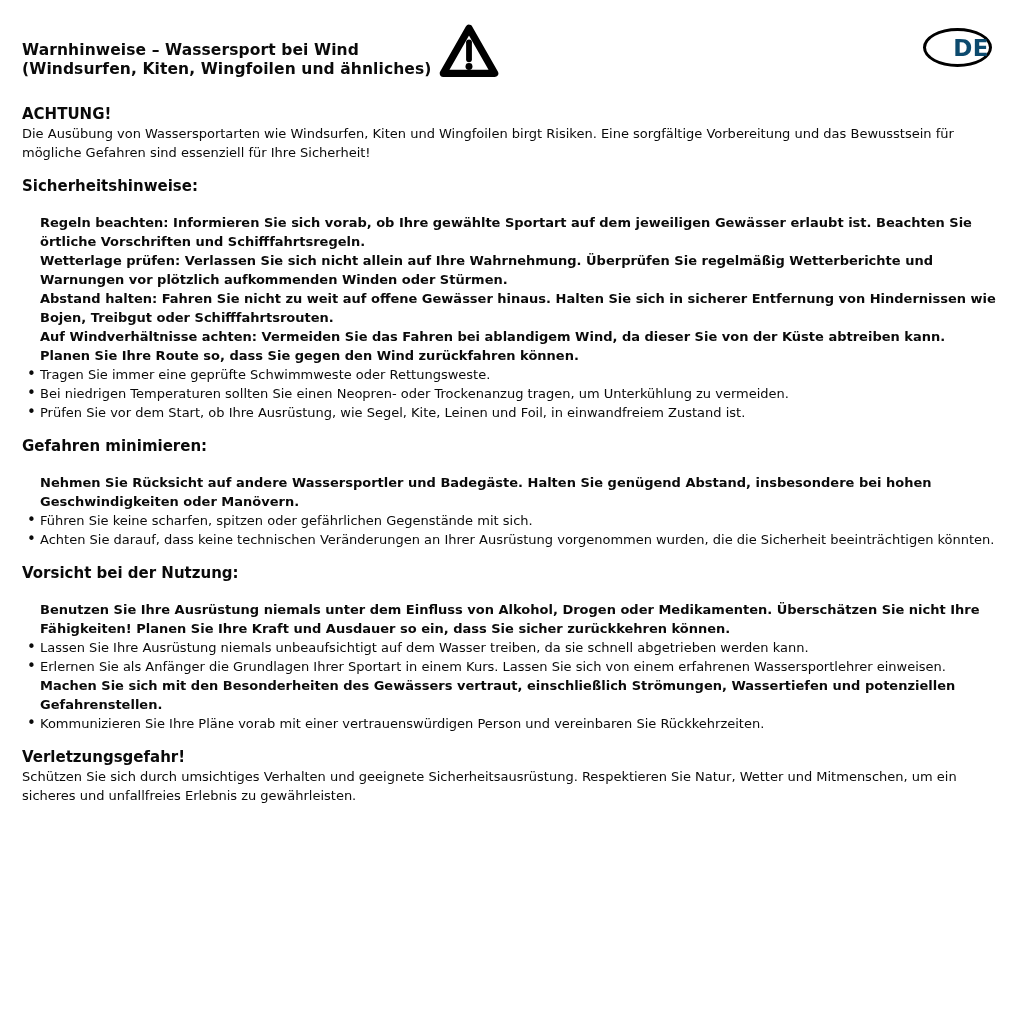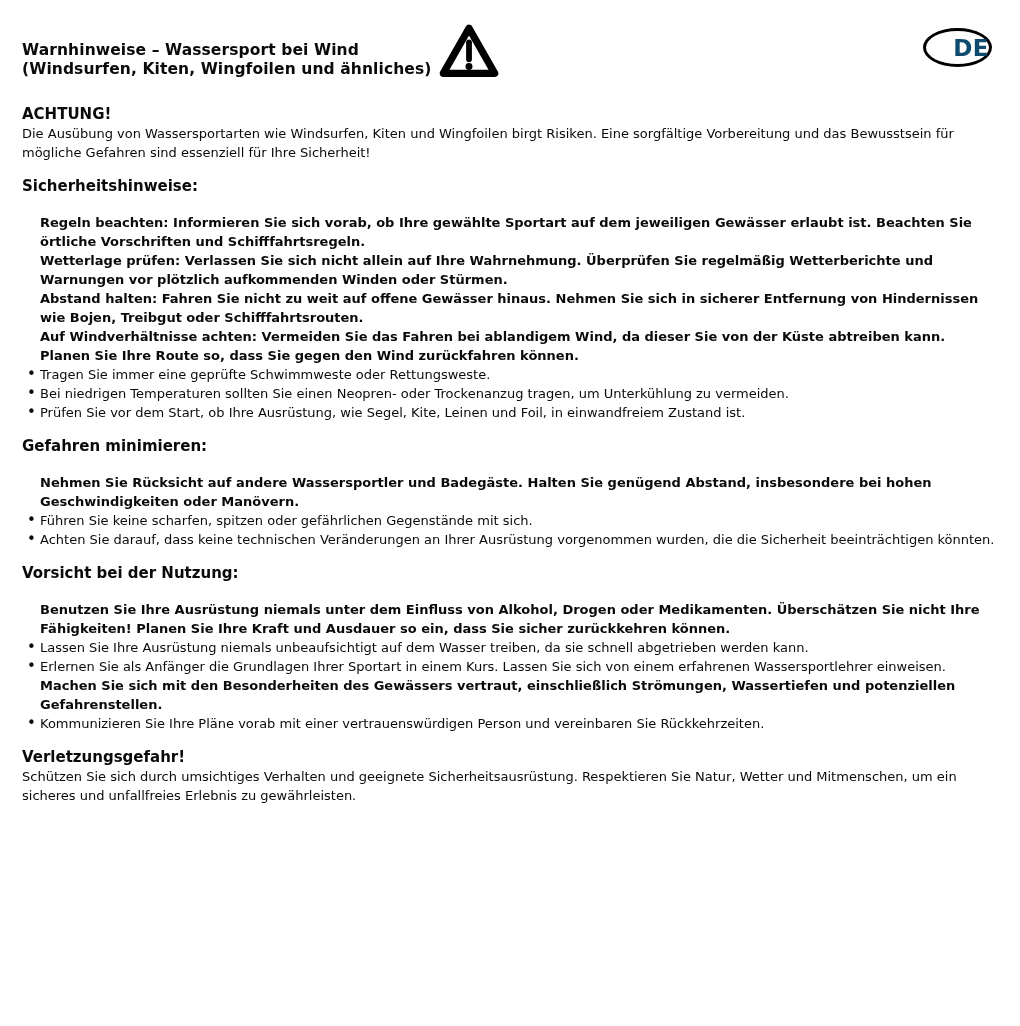--- a/index.html
+++ b/index.html
@@ -113,21 +113,21 @@
 
   <section class="sec first tight">
     <h2>ACHTUNG!</h2>
     <p class="plain">Die Ausübung von Wassersportarten wie Windsurfen, Kiten und Wingfoilen birgt Risiken. Eine sorgfältige Vorbereitung und das Bewusstsein für mögliche Gefahren sind essenziell für Ihre Sicherheit!</p>
   </section>
 
   <section class="sec spaced">
     <h2>Sicherheitshinweise:</h2>
     <p class="indent">Regeln beachten: Informieren Sie sich vorab, ob Ihre gewählte Sportart auf dem jeweiligen Gewässer erlaubt ist. Beachten Sie örtliche Vorschriften und Schifffahrtsregeln.</p>
     <p class="indent">Wetterlage prüfen: Verlassen Sie sich nicht allein auf Ihre Wahrnehmung. Überprüfen Sie regelmäßig Wetterberichte und Warnungen vor plötzlich aufkommenden Winden oder Stürmen.</p>
-    <p class="indent">Abstand halten: Fahren Sie nicht zu weit auf offene Gewässer hinaus. Nehmen Sie sich in sicherer Entfernung von Hindernissen wie Bojen, Treibgut oder Schifffahrtsrouten.</p>
+    <p class="indent">Abstand halten: Fahren Sie nicht zu weit auf offene Gewässer hinaus. Halten Sie sich in sicherer Entfernung von Hindernissen wie Bojen, Treibgut oder Schifffahrtsrouten.</p>
     <p class="indent">Auf Windverhältnisse achten: Vermeiden Sie das Fahren bei ablandigem Wind, da dieser Sie von der Küste abtreiben kann. Planen Sie Ihre Route so, dass Sie gegen den Wind zurückfahren können.</p>
   </section>
 
   <section class="sec spaced">
     <p class="bullet">Tragen Sie immer eine geprüfte Schwimmweste oder Rettungsweste.</p>
     <p class="bullet">Bei niedrigen Temperaturen sollten Sie einen Neopren- oder Trockenanzug tragen, um Unterkühlung zu vermeiden.</p>
     <p class="bullet">Prüfen Sie vor dem Start, ob Ihre Ausrüstung, wie Segel, Kite, Leinen und Foil, in einwandfreiem Zustand ist.</p>
   </section>
 
   <section class="sec spaced">

